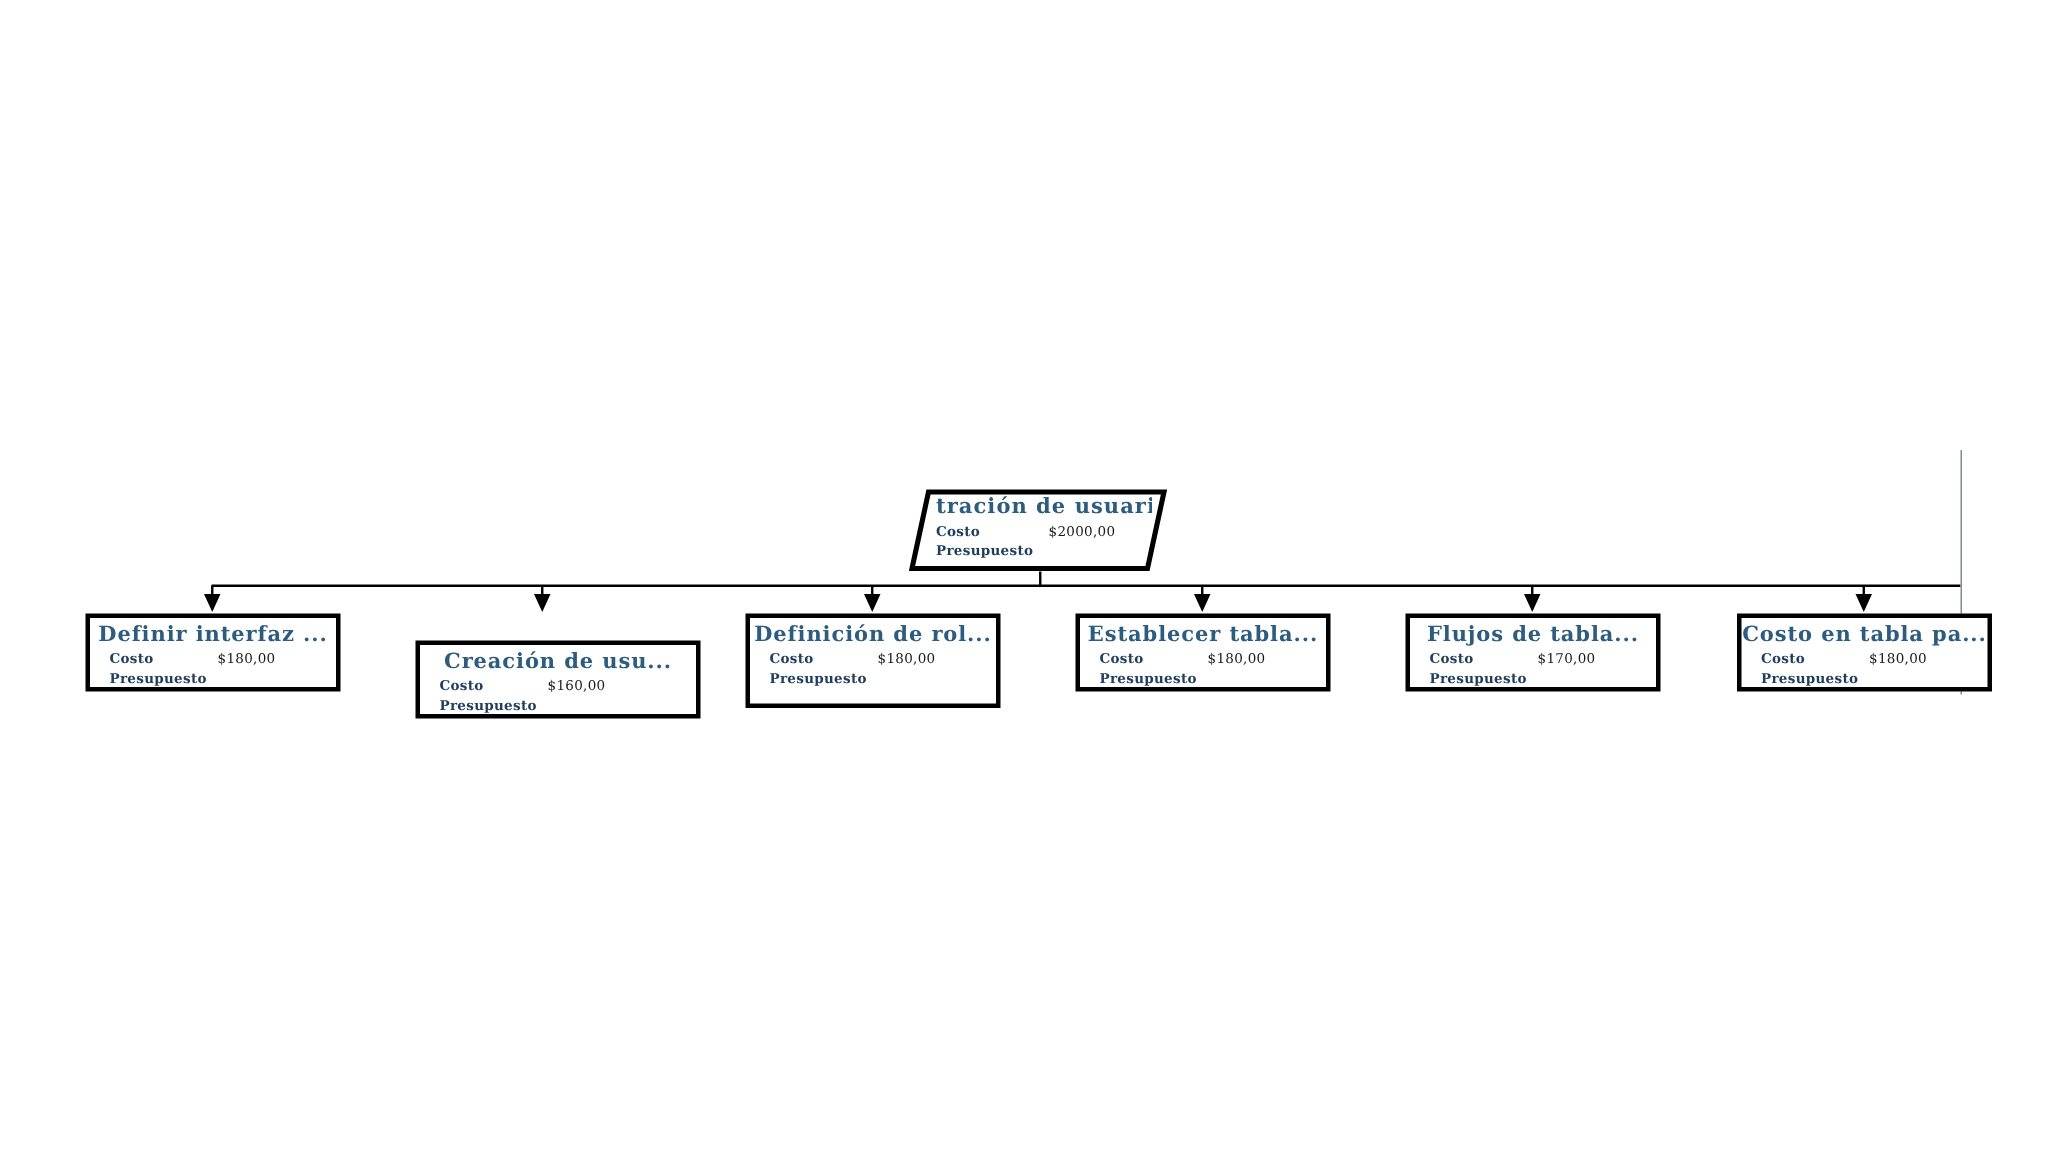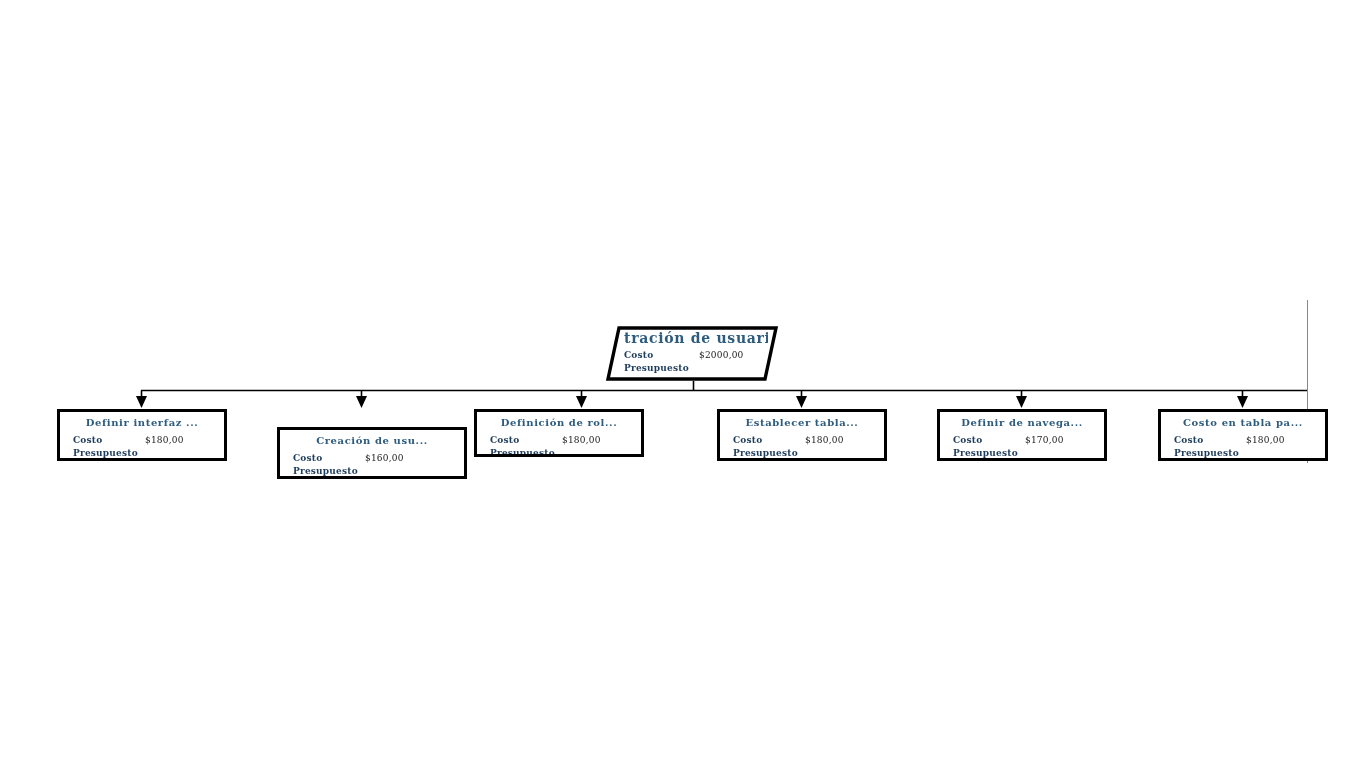--- a/index.html
+++ b/index.html
@@ -44,21 +44,21 @@
   
   .node {
     position: absolute;
     box-sizing: border-box;
     background: #ffffff;
     border: 3px solid #000000;
     overflow: hidden;
   }
   .node-title {
     font-family: "DejaVu Serif", "Liberation Serif", serif;
-    font-size: 10px;
+    font-size: 14px;
     font-weight: 700;
     color: #2e5c7e;
     letter-spacing: 0.6px;
     white-space: nowrap;
     text-align: center;
     line-height: 16px;
     margin-top: 3px;
     overflow: hidden;
   }
   .node-rows {
@@ -202,21 +202,21 @@
         <span class="row-label">Costo</span>
         <span class="row-value">$160,00</span>
       </div>
       <div class="node-row">
         <span class="row-label">Presupuesto</span>
         <span class="row-value"></span>
       </div>
     </div>
   </div>
 
-  <div class="node" style="left:474px; top:409px; width:170px; height:48px;">
+  <div class="node" style="left:497px; top:409px; width:170px; height:63px;">
     <div class="node-title">Definición de rol...</div>
     <div class="node-rows">
       <div class="node-row">
         <span class="row-label">Costo</span>
         <span class="row-value">$180,00</span>
       </div>
       <div class="node-row">
         <span class="row-label">Presupuesto</span>
         <span class="row-value"></span>
       </div>
@@ -231,21 +231,21 @@
         <span class="row-value">$180,00</span>
       </div>
       <div class="node-row">
         <span class="row-label">Presupuesto</span>
         <span class="row-value"></span>
       </div>
     </div>
   </div>
 
   <div class="node" style="left:937px; top:409px; width:170px; height:52px;">
-    <div class="node-title">Definir de navega...</div>
+    <div class="node-title">Flujos de tabla...</div>
     <div class="node-rows">
       <div class="node-row">
         <span class="row-label">Costo</span>
         <span class="row-value">$170,00</span>
       </div>
       <div class="node-row">
         <span class="row-label">Presupuesto</span>
         <span class="row-value"></span>
       </div>
     </div>

